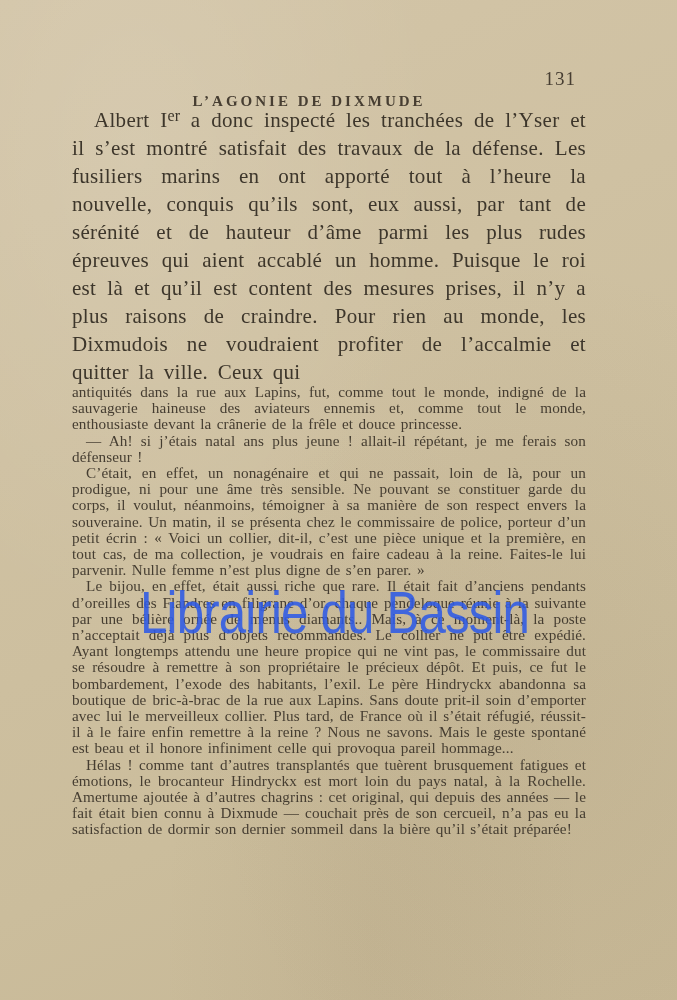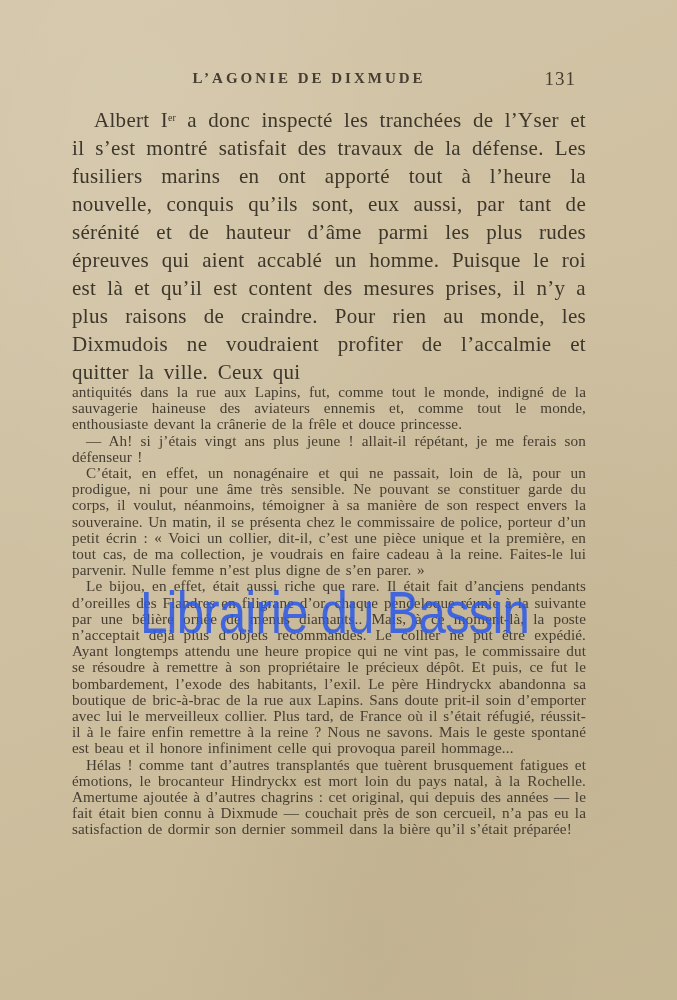--- a/index.html
+++ b/index.html
@@ -18,33 +18,34 @@
       radial-gradient(ellipse at 55% 95%, rgba(120,100,70,0.07), transparent 40%);
   }
   .content{position:absolute;left:72px;top:70px;width:514px;color:#3f382d;}
   .header{position:absolute;left:0;top:0;width:100%;height:24px;}
   .running-title{
     display:block;text-align:center;
     font-size:15px;font-weight:bold;letter-spacing:3px;
     color:#473e32;
     font-variant:small-caps;
     padding-right:40px;
+    margin-top:23px;
   }
   .page-number{
     position:absolute;right:10px;top:-2px;
     font-size:19px;color:#473e32;letter-spacing:1px;
   }
   .main-text{
     position:absolute;left:0;top:36px;width:100%;
     font-size:21px;line-height:28px;
     text-align:justify;word-spacing:4px;letter-spacing:0.3px;
     color:#3d362b;
   }
   .main-text p{margin:0;text-indent:22px;}
-  .main-text sup{font-size:10px;line-height:0;vertical-align:6px;letter-spacing:0;}
+  .main-text sup{font-size:16px;line-height:0;vertical-align:6px;letter-spacing:0;}
   .footnote{
     position:absolute;left:0;top:314px;width:100%;
     font-size:15.2px;line-height:16.2px;
     text-align:justify;word-spacing:1.5px;letter-spacing:0.1px;
     color:#453d31;
   }
   .footnote p{margin:0;text-indent:14px;}
   .footnote p.no-indent{text-indent:0;}
   .watermark{
     position:absolute;left:140px;top:583px;
@@ -66,21 +67,21 @@
       <span class="running-title">L’AGONIE DE DIXMUDE</span>
       <span class="page-number">131</span>
     </div>
 
     <div class="main-text">
       <p><span>Albert I</span><sup>er</sup><span> a donc inspecté les tranchées de l’Yser et il s’est montré satisfait des travaux de la défense. Les fusiliers marins en ont apporté tout à l’heure la nouvelle, conquis qu’ils sont, eux aussi, par tant de sérénité et de hauteur d’âme parmi les plus rudes épreuves qui aient accablé un homme. Puisque le roi est là et qu’il est content des mesures prises, il n’y a plus raisons de craindre. Pour rien au monde, les Dixmudois ne voudraient profiter de l’accalmie et quitter la ville. Ceux qui</span></p>
     </div>
 
     <div class="footnote">
       <p class="no-indent">antiquités dans la rue aux Lapins, fut, comme tout le monde, indigné de la sauvagerie haineuse des aviateurs ennemis et, comme tout le monde, enthousiaste devant la crânerie de la frêle et douce princesse.</p>
-      <p>— Ah! si j’étais vingt ans plus jeune ! allait-il répétant, je me ferais son défenseur !</p>
+      <p>— Ah! si j’étais natal ans plus jeune ! allait-il répétant, je me ferais son défenseur !</p>
       <p>C’était, en effet, un nonagénaire et qui ne passait, loin de là, pour un prodigue, ni pour une âme très sensible. Ne pouvant se constituer garde du corps, il voulut, néanmoins, témoigner à sa manière de son respect envers la souveraine. Un matin, il se présenta chez le commissaire de police, porteur d’un petit écrin : « Voici un collier, dit-il, c’est une pièce unique et la première, en tout cas, de ma collection, je voudrais en faire cadeau à la reine. Faites-le lui parvenir. Nulle femme n’est plus digne de s’en parer. »</p>
       <p>Le bijou, en effet, était aussi riche que rare. Il était fait d’anciens pendants d’oreilles des Flandres en filigrane d’or, chaque pendeloque réunie à la suivante par une bélière ornée de menus diamants.. Mais, à ce moment-là, la poste n’acceptait déjà plus d’objets recommandés. Le collier ne put être expédié. Ayant longtemps attendu une heure propice qui ne vint pas, le commissaire dut se résoudre à remettre à son propriétaire le précieux dépôt. Et puis, ce fut le bombardement, l’exode des habitants, l’exil. Le père Hindryckx abandonna sa boutique de bric-à-brac de la rue aux Lapins. Sans doute prit-il soin d’emporter avec lui le merveilleux collier. Plus tard, de France où il s’était réfugié, réussit-il à le faire enfin remettre à la reine ? Nous ne savons. Mais le geste spontané est beau et il honore infiniment celle qui provoqua pareil hommage...</p>
       <p>Hélas ! comme tant d’autres transplantés que tuèrent brusquement fatigues et émotions, le brocanteur Hindryckx est mort loin du pays natal, à la Rochelle. Amertume ajoutée à d’autres chagrins : cet original, qui depuis des années — le fait était bien connu à Dixmude — couchait près de son cercueil, n’a pas eu la satisfaction de dormir son dernier sommeil dans la bière qu’il s’était préparée!</p>
     </div>
 
   </div>
 
   <div class="watermark">Librairie du Bassin</div>
 </div>
 

